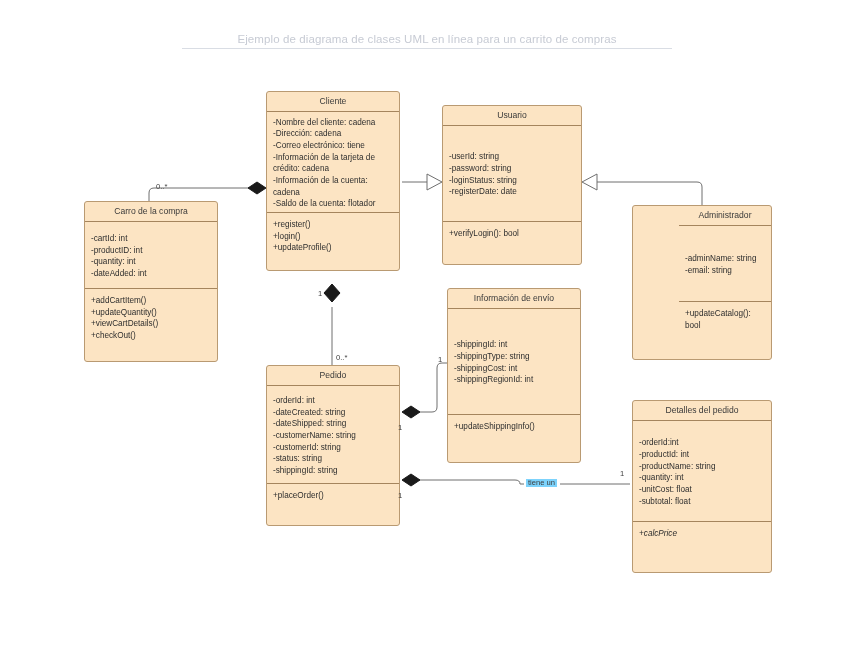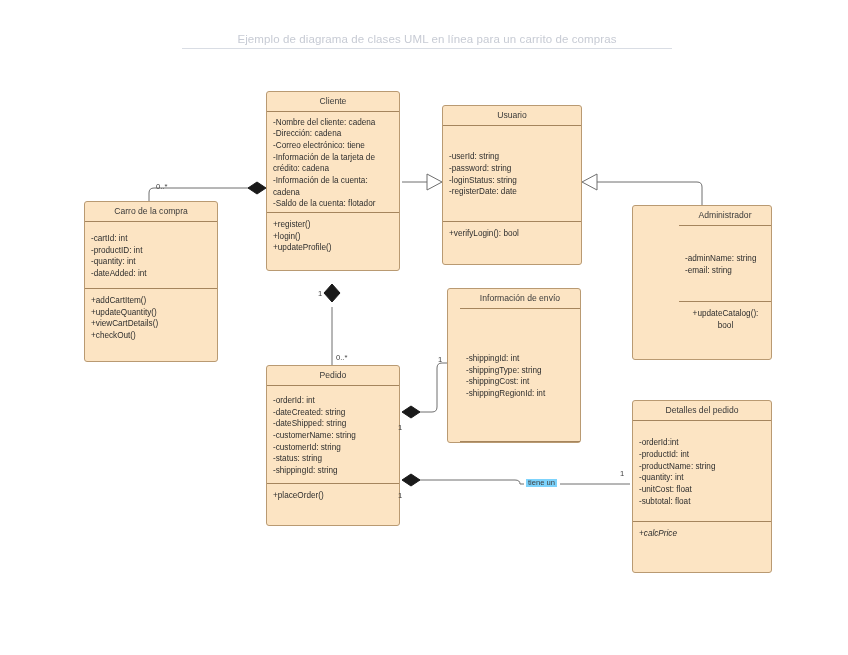--- a/index.html
+++ b/index.html
@@ -214,48 +214,51 @@
       <div>+verifyLogin(): bool</div>
     </div>
   </div>
 
   <div class="uml-class" style="left:632px; top:205px; width:140px; height:155px;padding-left:46px;">
     <div class="uml-name">Administrador</div>
     <div class="uml-attrs attrs-mid">
       <div>-adminName: string</div>
       <div>-email: string</div>
     </div>
-    <div class="uml-ops" style="height:47px;text-align:center;">
+    <div class="uml-ops" style="height:47px;">
       <div>+updateCatalog(): bool</div>
     </div>
   </div>
 
   <div class="uml-class" style="left:84px; top:201px; width:134px; height:161px;">
     <div class="uml-name">Carro de la compra</div>
     <div class="uml-attrs attrs-mid">
       <div>-cartId: int</div>
       <div>-productID: int</div>
       <div>-quantity: int</div>
       <div>-dateAdded: int</div>
     </div>
     <div class="uml-ops" style="height:62px;">
       <div>+addCartItem()</div>
       <div>+updateQuantity()</div>
       <div>+viewCartDetails()</div>
       <div>+checkOut()</div>
     </div>
   </div>
 
-  <div class="uml-class" style="left:447px; top:288px; width:134px; height:155px;padding-left:12px;">
+  <div class="uml-class" style="left:447px; top:288px; width:134px; height:175px;">
     <div class="uml-name">Información de envío</div>
     <div class="uml-attrs attrs-mid">
       <div>-shippingId: int</div>
       <div>-shippingType: string</div>
       <div>-shippingCost: int</div>
       <div>-shippingRegionId: int</div>
+    </div>
+    <div class="uml-ops" style="height:37px;">
+      <div>+updateShippingInfo()</div>
     </div>
   </div>
 
   <div class="uml-class" style="left:266px; top:365px; width:134px; height:161px;">
     <div class="uml-name">Pedido</div>
     <div class="uml-attrs attrs-mid">
       <div>-orderId: int</div>
       <div>-dateCreated: string</div>
       <div>-dateShipped: string</div>
       <div>-customerName: string</div>

